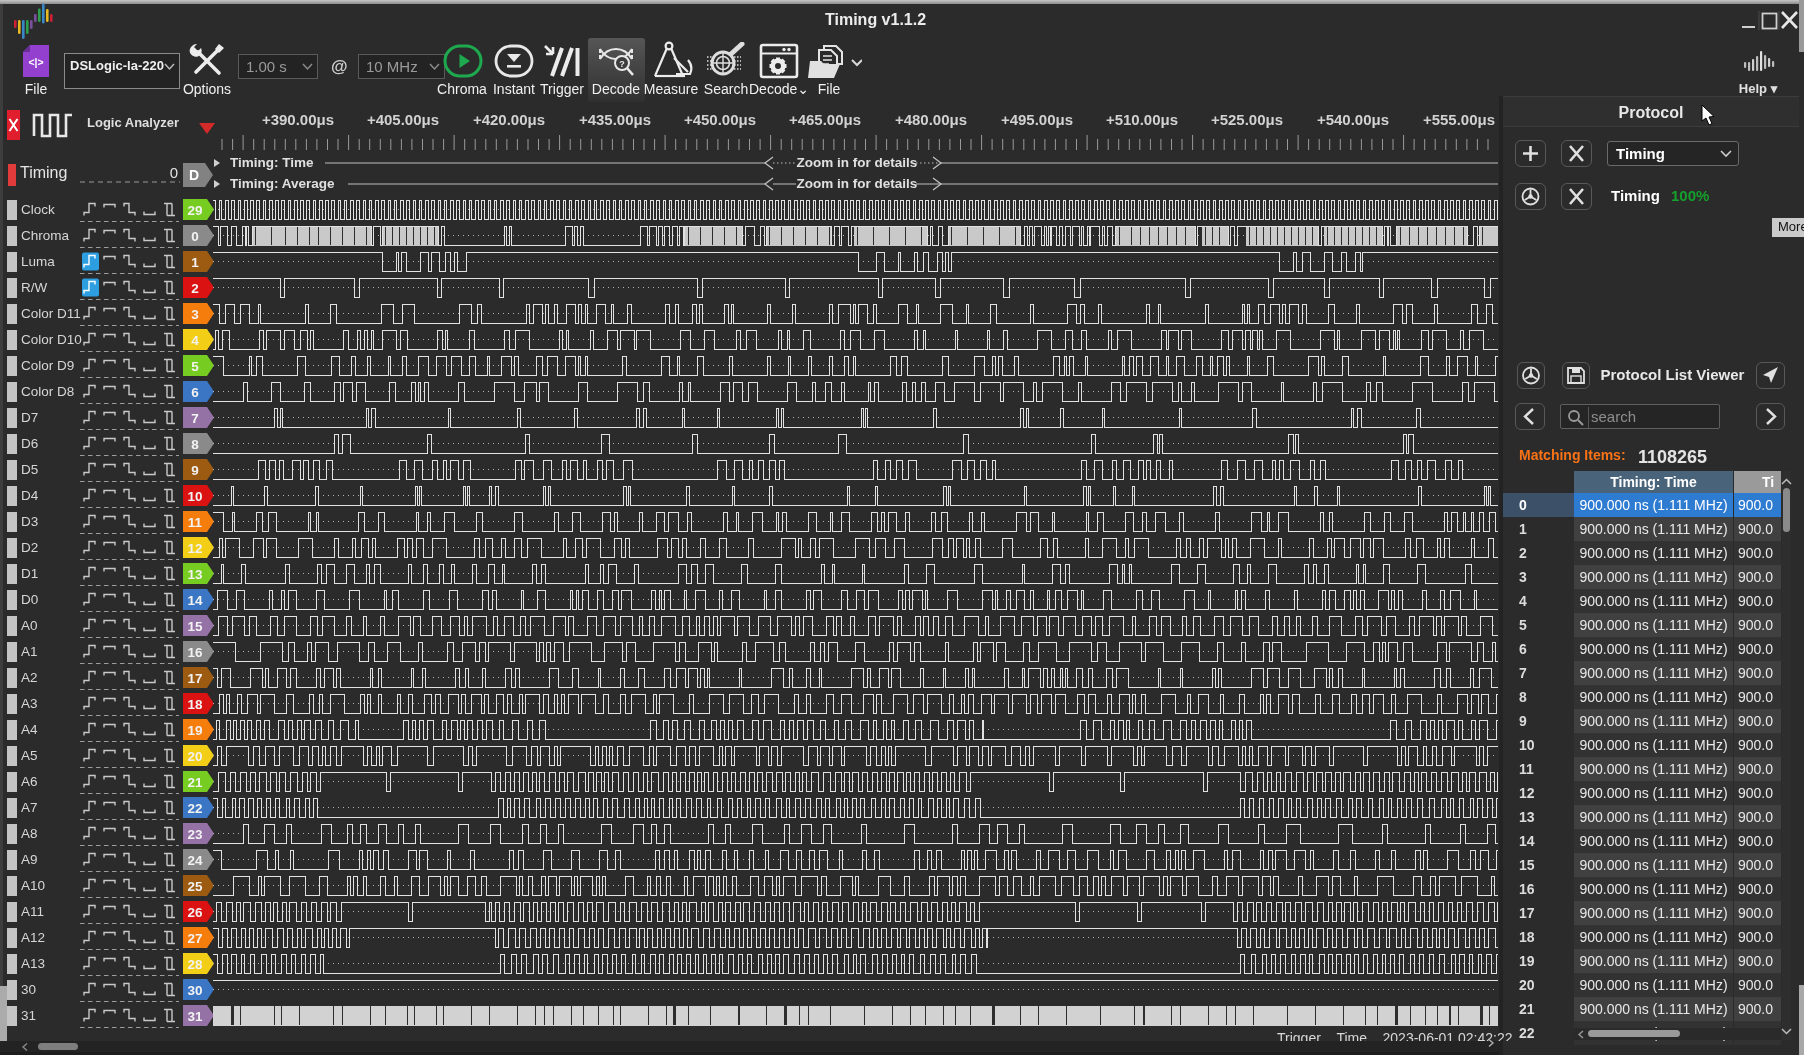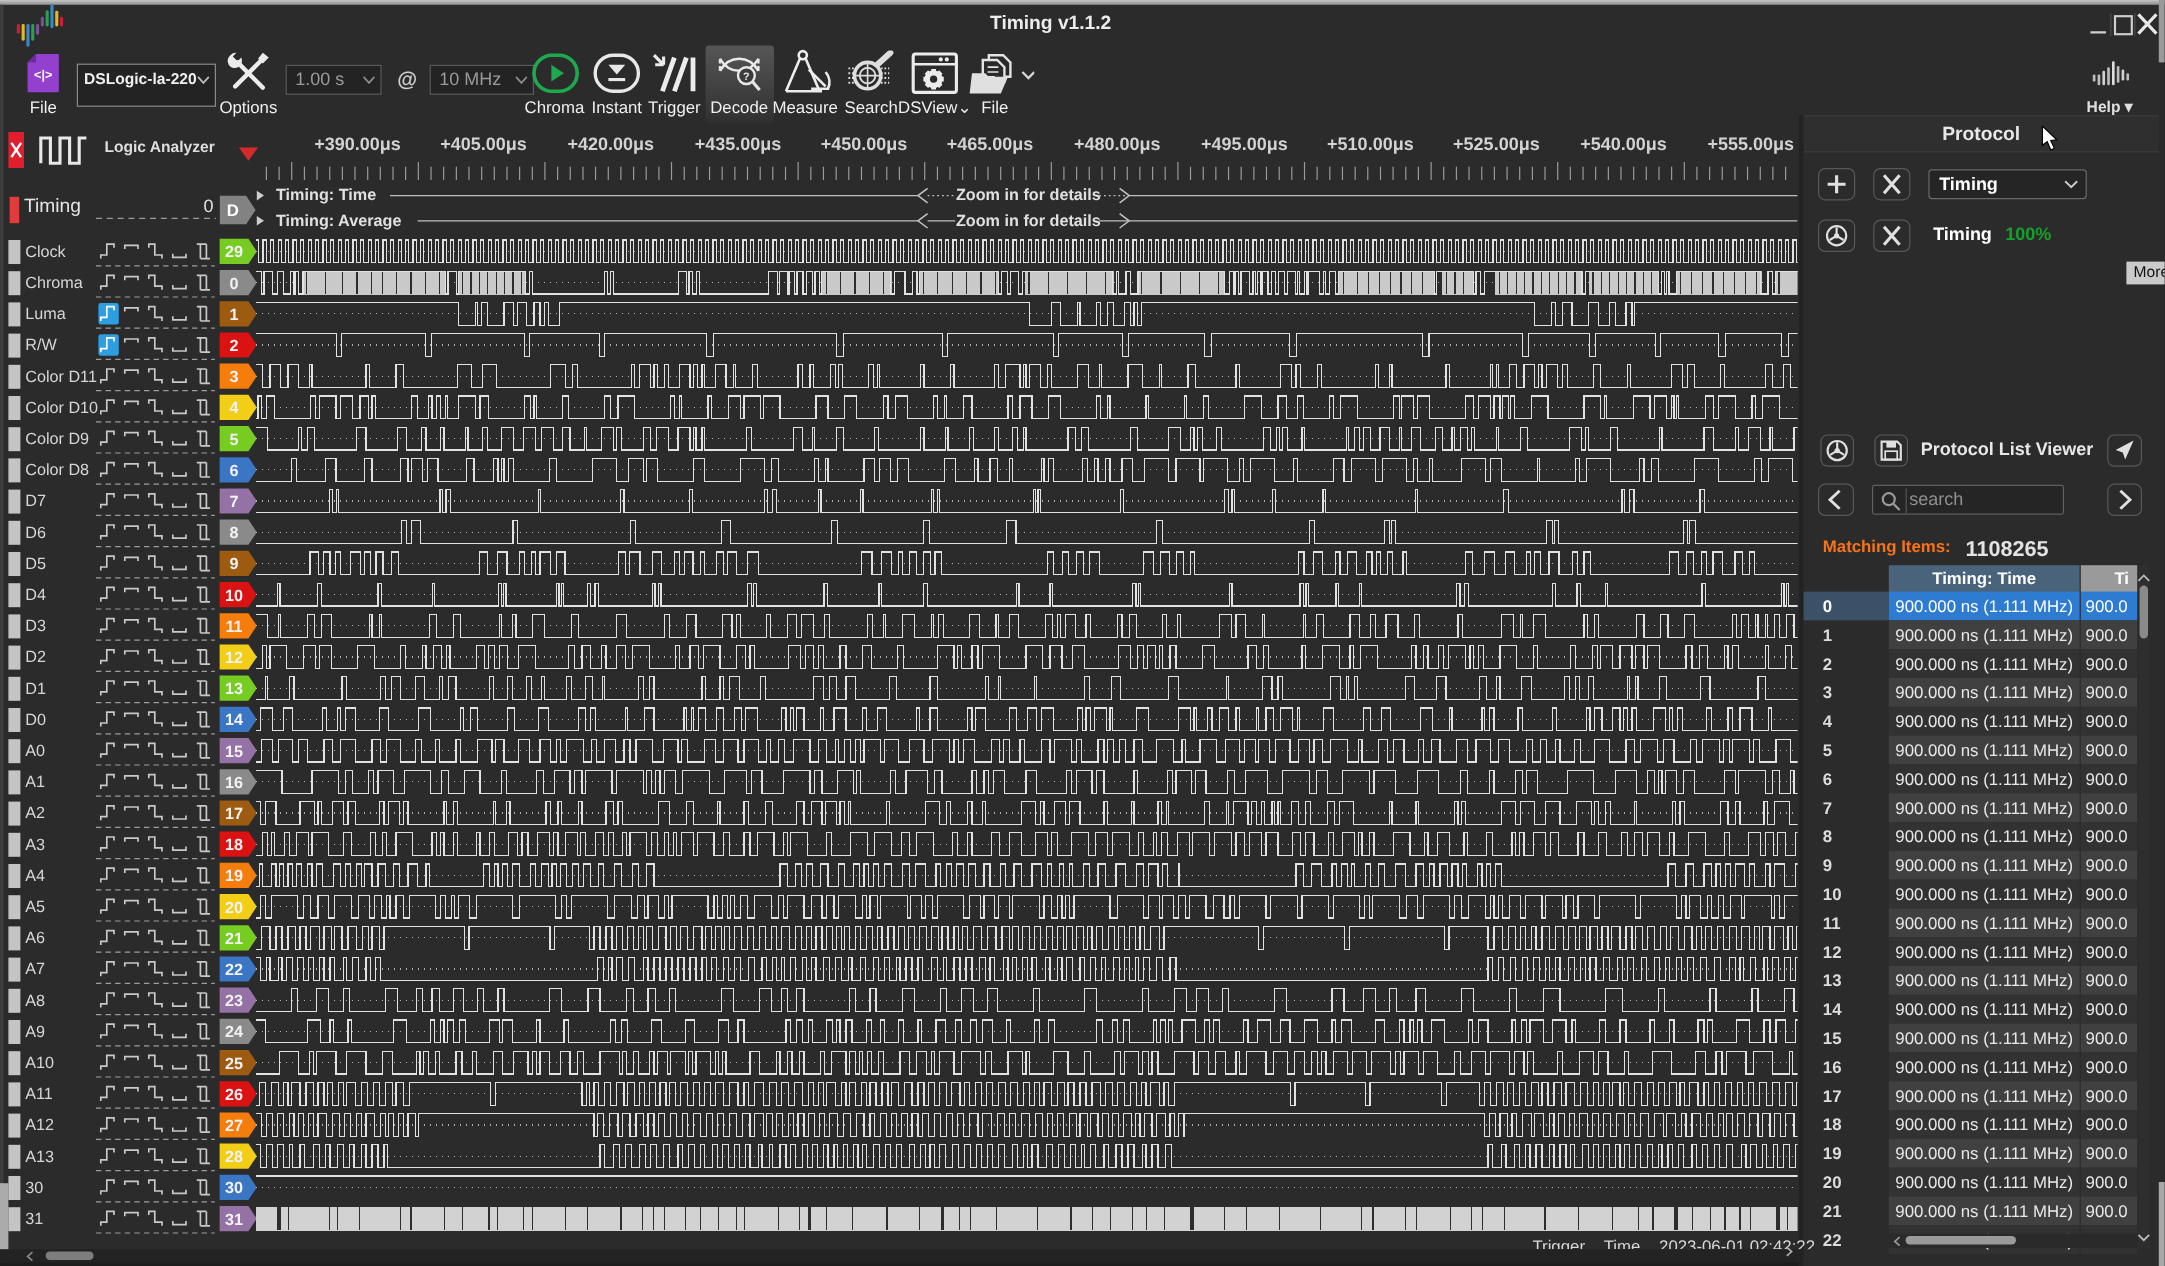--- a/index.html
+++ b/index.html
@@ -116,21 +116,21 @@
       <circle cx="36" cy="7.5" r="0" fill="#ececec"></circle>
       <path d="M3,11.5 h36" stroke="#ececec" stroke-width="2.2"></path>
       <g fill="#ececec">
         <circle cx="20" cy="24" r="7.5"></circle>
         <g stroke="#ececec" stroke-width="4">
           <path d="M20,15.5 v17 M11.5,24 h17 M14,18 l12,12 M26,18 l-12,12"></path>
         </g>
       </g>
       <circle cx="20" cy="24" r="3" fill="#2a2a2a"></circle>
     </svg>
-    <div class="abs lbl" style="left:739px;top:81px;width:80px">DSView⌄</div>
+    <div class="abs lbl" style="left:739px;top:81px;width:80px">Decode⌄</div>
     <svg class="abs" style="left:806px;top:40px" width="56" height="40" viewBox="0 0 56 40">
       <g fill="#2a2a2a" stroke="#e4e4e4" stroke-width="2">
         <path d="M18,6 h12 l6,6 v12 h-18 z"></path>
         <path d="M13,10 h12 l6,6 v12 h-18 z"></path>
         <path d="M17,16 h9 M17,20 h9 M17,24 h6" stroke-width="1.4"></path>
       </g>
       <path d="M4,21 h11 l3,3 h16 l-6,14 H2 z" fill="#e0e0e0"></path>
       <path d="M46,20 l5,5 5,-5" stroke="#d8d8d8" stroke-width="2" fill="none"></path>
     </svg>
     <div class="abs lbl" style="left:794px;top:81px;width:70px">File</div>

